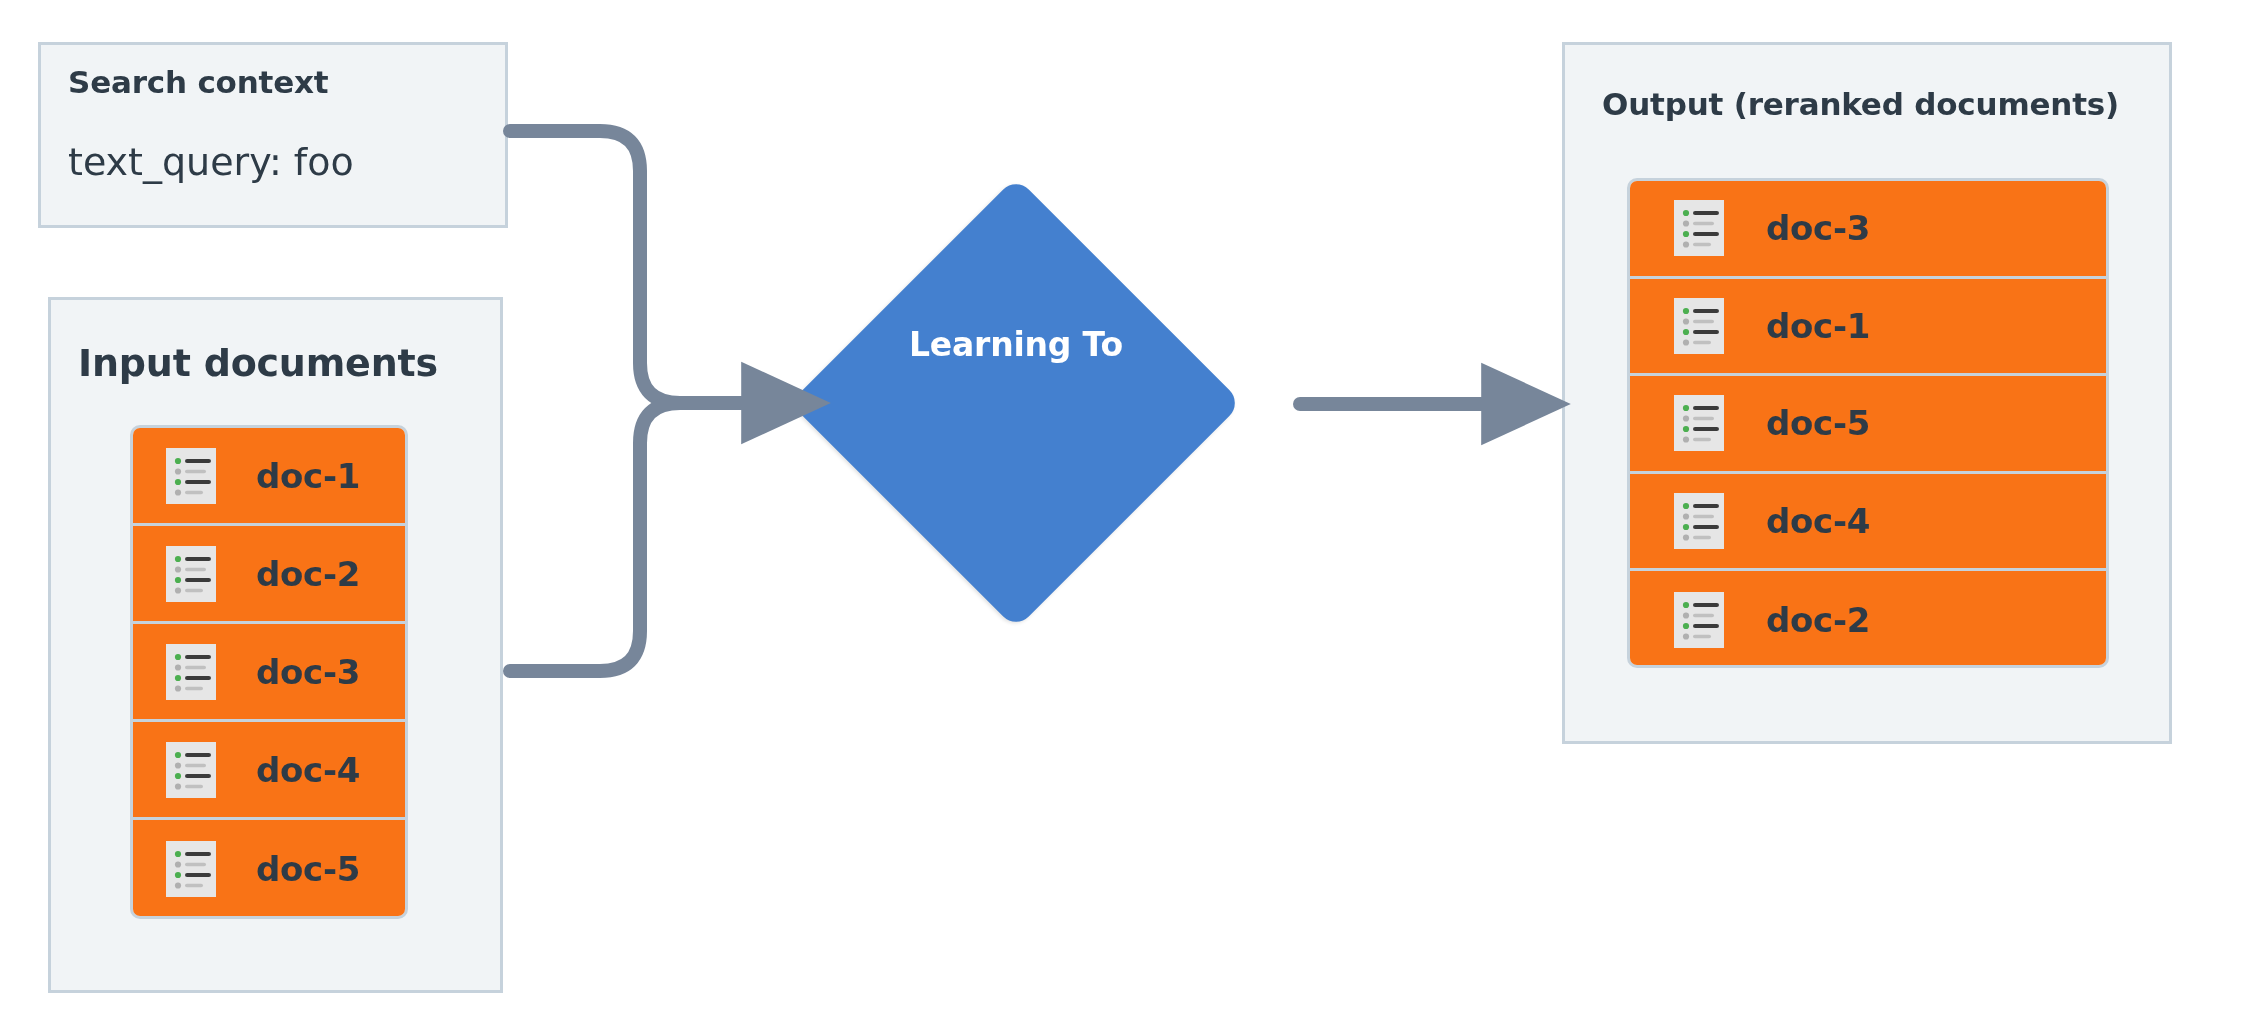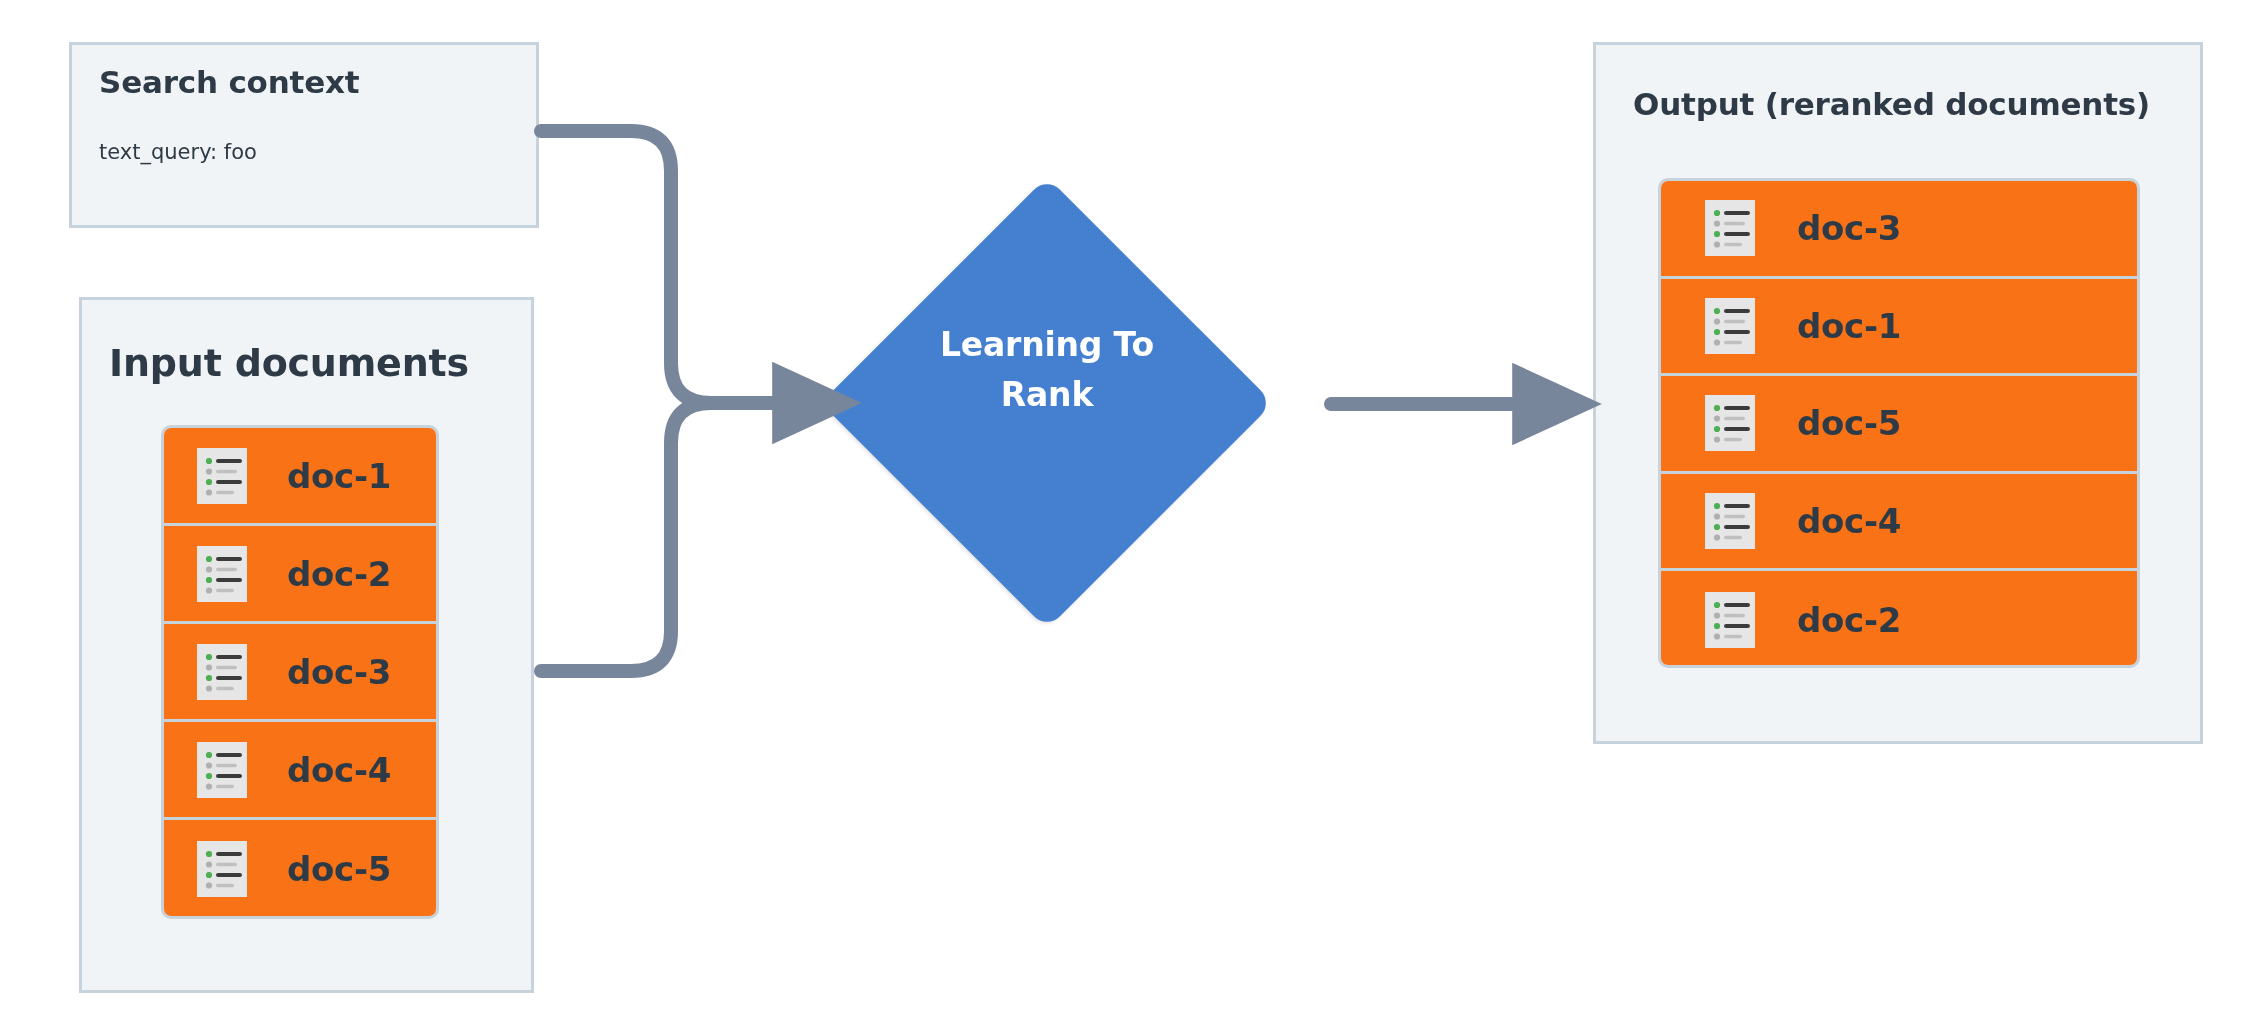--- a/index.html
+++ b/index.html
@@ -14,21 +14,20 @@
     overflow: hidden;
     font-family: "DejaVu Sans", "Liberation Sans", sans-serif;
     color: #2e3b47;
   }
 
   #diagram {
     position: absolute;
     inset: 0;
     width: 2168px;
     height: 1034px;
-    margin-left: 31px;
   }
 
   
   .panel {
     position: absolute;
     background: #f1f4f6;
     border: 3px solid #c6d2dc;
     box-sizing: border-box;
   }
 
@@ -55,21 +54,21 @@
     height: 186px;
   }
   #search-context-title {
     left: 68px;
     top: 64px;
     font-size: 31px;
   }
   #search-context-query {
     left: 68px;
     top: 140px;
-    font-size: 21px;
+    font-size: 38px;
   }
 
   
   #input-documents {
     left: 48px;
     top: 297px;
     width: 455px;
     height: 696px;
   }
   #input-documents-title {
@@ -265,21 +264,20 @@
             <circle cx="12" cy="44.5" r="3.1" fill="#b0b0b0"></circle>
             <rect x="19" y="42.7" width="18" height="3.6" rx="1.8" fill="#c0c0c0"></rect>
           </svg></span>
         <span class="doc-label">doc-5</span>
       </div>
     </div>
 
   <div id="ltr-node"></div>
   <div id="ltr-label">
     <div>Learning To</div>
-    <div>Rank</div>
   </div>
 
   <div class="panel" id="output-panel"></div>
   <div class="panel-title" id="output-panel-title">Output (reranked documents)</div>
 
   <div class="doc-list" id="output-doc-list">
       <div class="doc-row">
         <span class="doc-icon"><svg width="50" height="56" viewBox="0 0 50 56">
             <rect x="0" y="0" width="50" height="56" fill="#e6e6e6"></rect>
             <circle cx="12" cy="13" r="3.1" fill="#4caf50"></circle>

